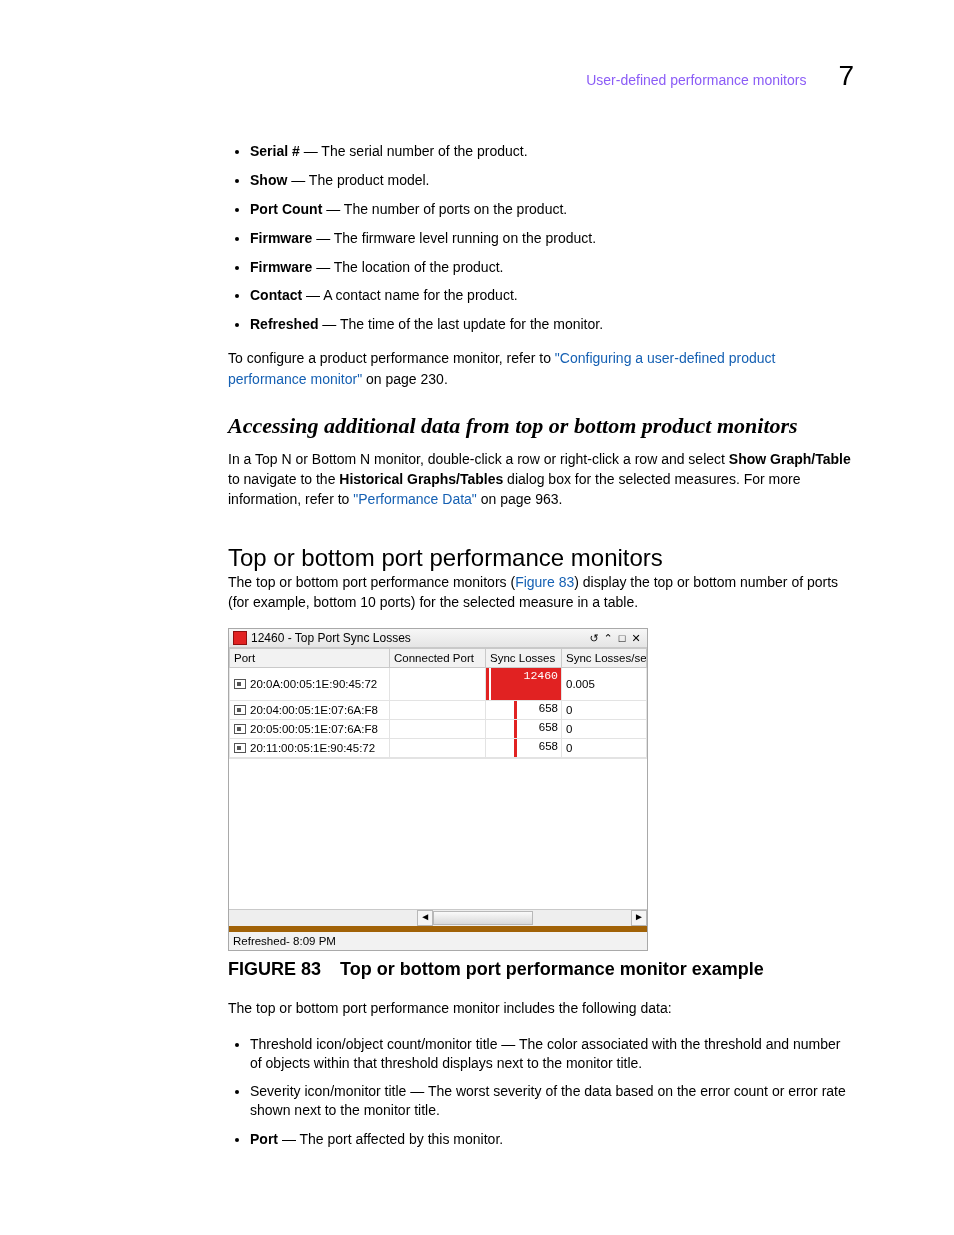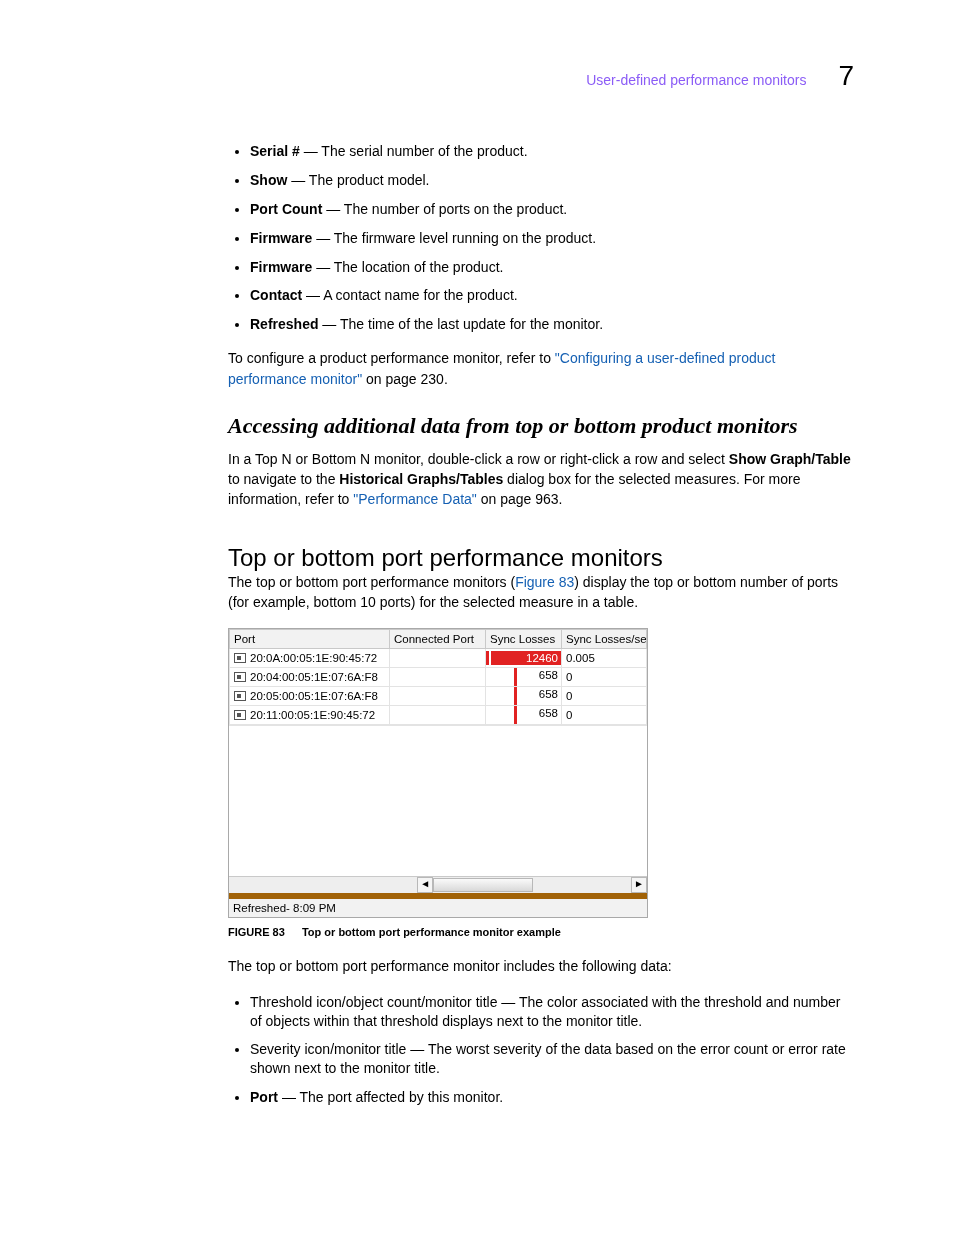--- a/index.html
+++ b/index.html
@@ -222,21 +222,21 @@
     height: 100%;
   }
   .mon-footer {
     padding: 3px 4px;
     background: #f2f2f2;
     border-top: 6px solid #a16207;
     font-size: 11.5px;
   }
   .caption {
     font-family: Arial, Helvetica, sans-serif;
-    font-size: 11px;
+    font-size: 18px;
     margin: 8px 0 18px 0;
   }
   .caption .cap-label { font-weight: 700; }
   .caption .cap-text  { font-weight: 700; margin-left: 14px; }
 </style>
 </head>
 <body>
 
 <div class="page">
 
@@ -268,20 +268,32 @@
     </p>
 
     <h1 class="section">Top or bottom port performance monitors</h1>
 
     <p class="body-p">
       <span>The top or bottom port performance monitors (</span><a class="link" href="#">Figure 83</a><span>) display the top or bottom number of ports (for example, bottom 10 ports) for the selected measure in a table.</span>
     </p>
 
     <div class="fig-wrap">
       <div class="monitor">
+        <div class="titlebar">
+          <div class="tleft">
+            <span class="swatch"></span>
+            <span class="ttext">12460 - Top Port Sync Losses</span>
+          </div>
+          <div class="tright">
+            <span class="ico">↺</span>
+            <span class="ico">⌃</span>
+            <span class="ico">□</span>
+            <span class="ico">✕</span>
+          </div>
+        </div>
         <table class="mon-table">
           <colgroup>
             <col style="width:160px">
             <col style="width:96px">
             <col style="width:76px">
             <col>
           </colgroup>
           <thead>
             <tr>
               <th>Port</th>
@@ -293,21 +305,21 @@
           <tbody id="mon-tbody">
               <tr>
                 <td>
                   <div class="port-cell">
                     <span class="port-icon"></span>
                     <span>20:0A:00:05:1E:90:45:72</span>
                   </div>
                 </td>
                 <td></td>
                 <td style="padding: 0px;">
-                  <div class="sync-cell" style="height: 14px;">
+                  <div class="sync-cell" style="height: 32px; font-family: Liberation Mono, monospace;">
                     <div class="sync-bar"></div>
                     <div class="sync-val hot" style="flex: 1 1 0%;">12460</div>
                   </div>
                 </td>
                 <td>0.005</td>
               </tr>
               <tr>
                 <td>
                   <div class="port-cell">
                     <span class="port-icon"></span>

